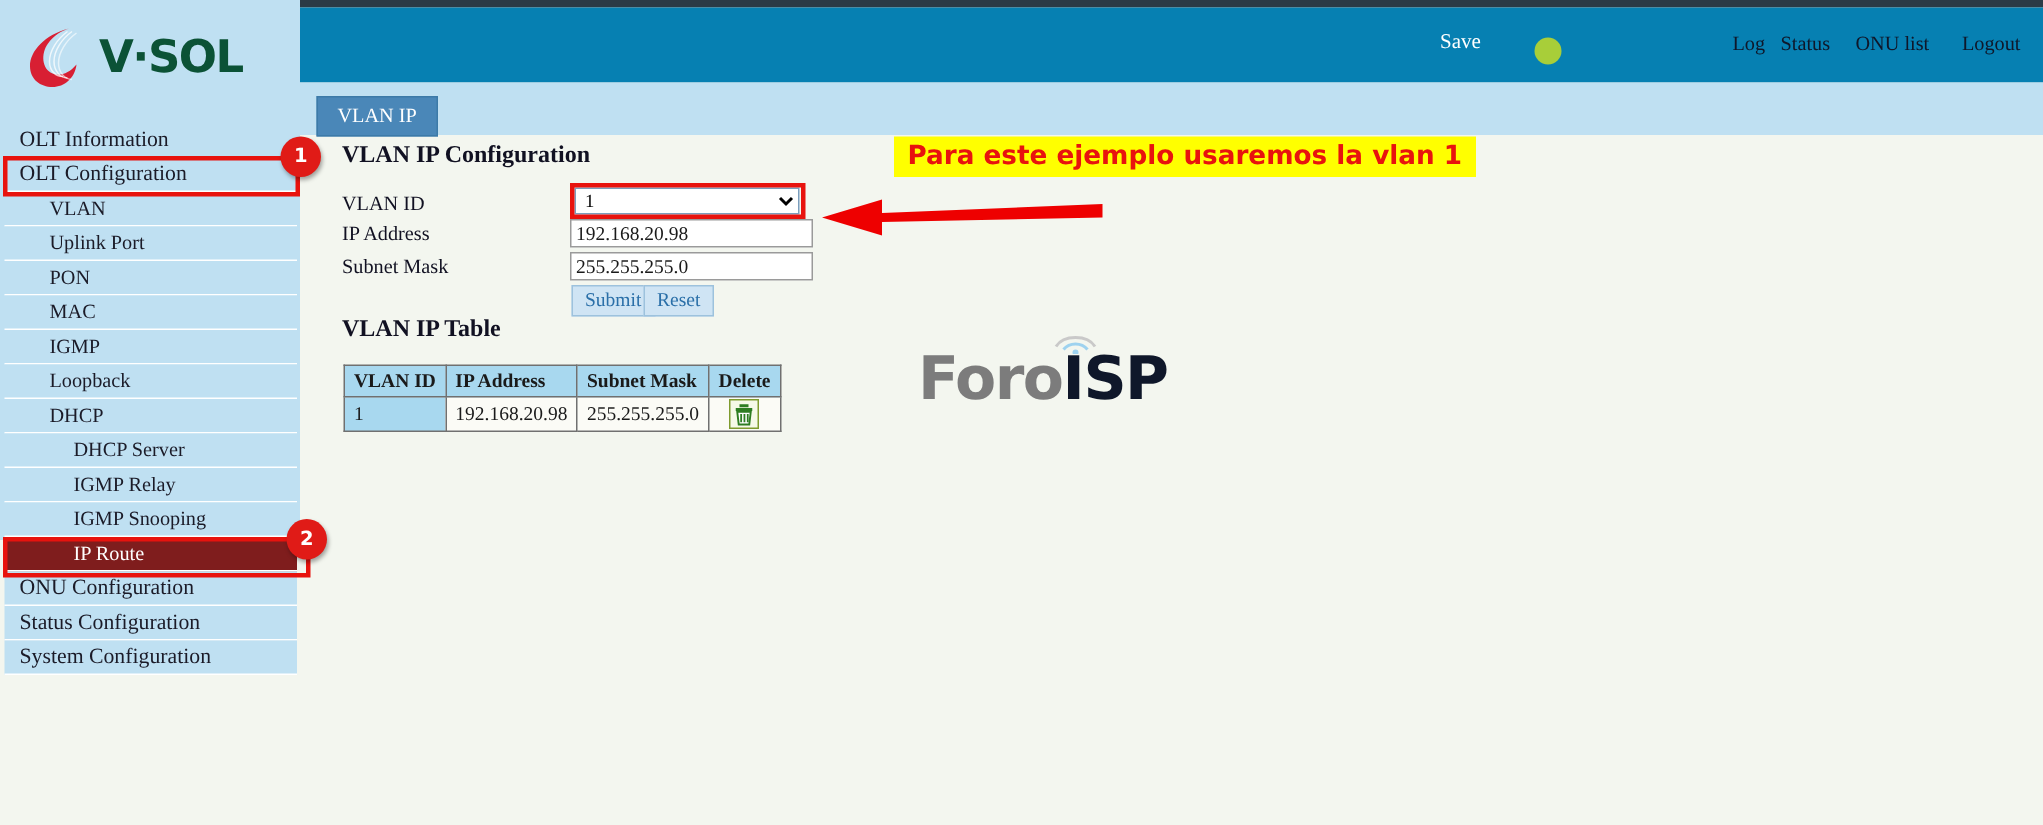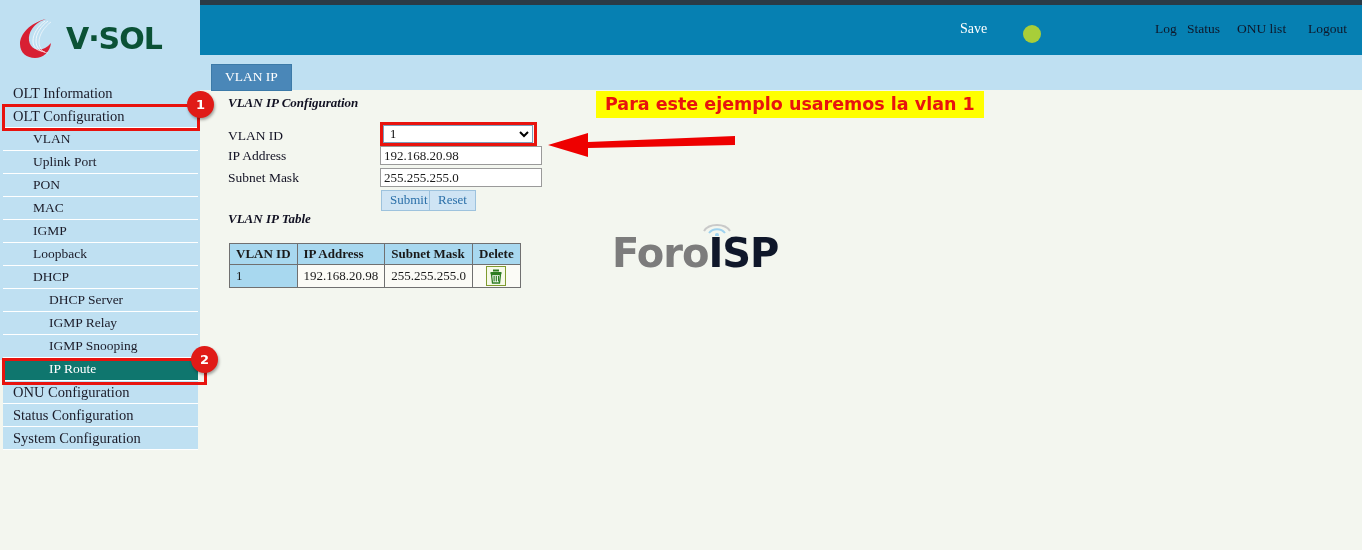--- a/index.html
+++ b/index.html
@@ -75,38 +75,38 @@
     color: #1b1b28;
     font-family: "Liberation Serif", serif;
     font-size: 14.5px;
     border-bottom: 1px solid #ffffff;
     padding-left: 10px;
     white-space: nowrap;
   }
   .menu-item.lvl2 { padding-left: 30px; font-size: 13.5px; }
   .menu-item.lvl3 { padding-left: 46px; font-size: 13.5px; }
   .menu-item.active {
-    background: #0f766e; color: #ffffff;
+    background: #7f1d1d; color: #ffffff;
   }
 
   
   .content { position: absolute; left: 200px; top: 90px; width: 1162px; height: 460px; background: #f3f6ef; }
 
   .tab {
     position: absolute; left: 211px; top: 64px;
     background: #4a87b8; color: #ffffff;
     font-family: "Liberation Serif", serif; font-size: 13.5px;
     padding: 4px 13px 5px 13px;
     border: 1px solid #3c7aa8;
   }
 
   .section-title {
     position: absolute;
     font-family: "Liberation Serif", serif;
-    font-weight: bold; font-size: 13px; color: #111122; font-style: italic;
+    font-weight: bold; font-size: 16px; color: #111122;
   }
   #cfg-title  { left: 228px; top: 95px; }
   #tbl-title  { left: 228px; top: 211px; }
 
   .frm-label {
     position: absolute; left: 228px;
     font-family: "Liberation Serif", serif; font-size: 13.5px; color: #111122;
   }
   #lbl-vlanid { top: 128px; }
   #lbl-ip     { top: 148px; }

